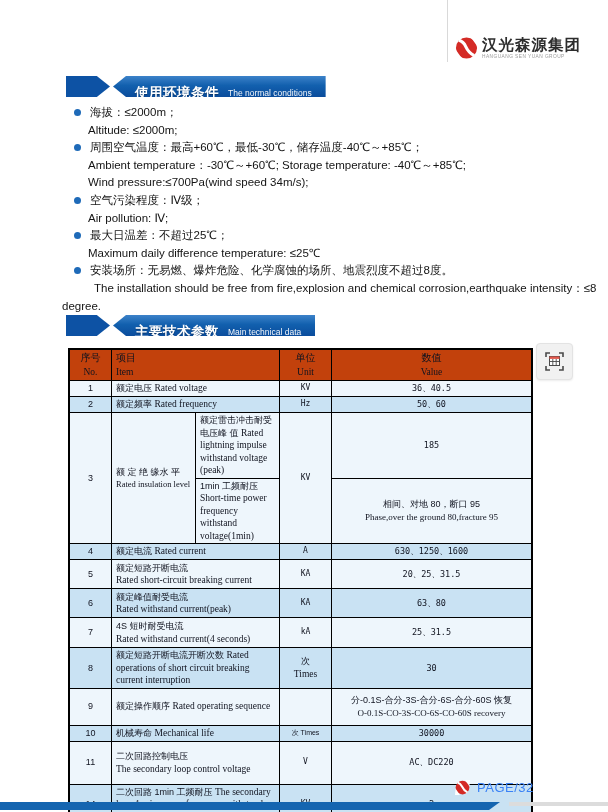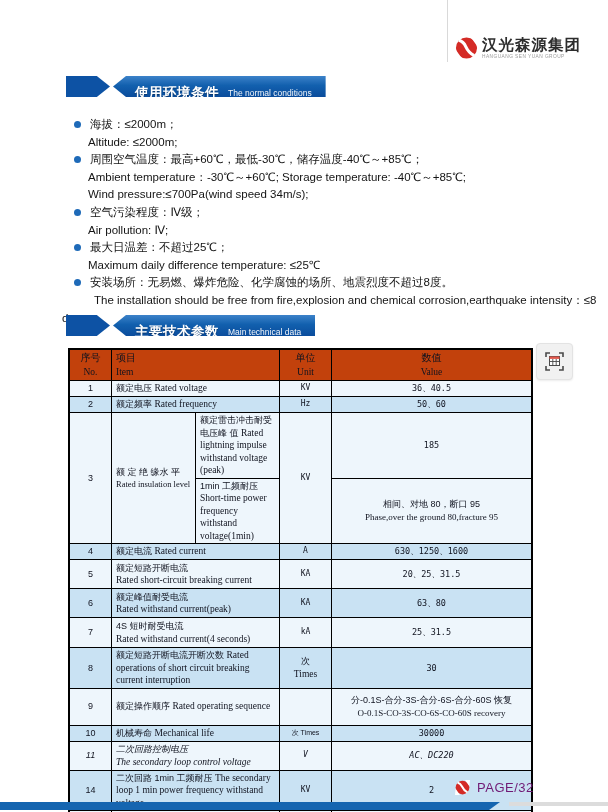--- a/index.html
+++ b/index.html
@@ -19,21 +19,21 @@
   .banner .bar{
     background:linear-gradient(180deg,#3c82c9 0%,#1260ae 45%,#0a4c9c 100%);
     clip-path:polygon(13px 0,100% 0,100% 100%,13px 100%,0 50%);
     display:flex;align-items:center;padding:12px 14px 0 22px;color:#fff;white-space:nowrap;
   }
   .banner .zh{font-size:13.5px;font-weight:bold;text-shadow:0 1px 1px rgba(0,0,0,.35);letter-spacing:.5px;}
   .banner .en{font-size:8.5px;margin-left:9px;opacity:.95;}
   #banner-conditions{top:76px;}
   #banner-parameters{top:315px;}
   
-  .cond{position:absolute;left:62px;top:116px;width:506px;font-size:11.5px;line-height:17.6px;color:#141414;}
+  .cond{position:absolute;left:62px;top:104px;width:506px;font-size:11.5px;line-height:17.6px;color:#141414;}
   .cond .ln{white-space:nowrap;}
   .cond .zh{padding-left:28px;position:relative;}
   .cond .en{padding-left:26px;font-family:"Liberation Sans",sans-serif;}
   .cond .en-indent{padding-left:32px;}
   .cond .no-indent{padding-left:0;}
   .bullet{position:absolute;left:12px;top:5px;width:7px;height:7px;border-radius:50%;background:#1e6ab8;display:inline-block;}
   
   .tech-table{
     position:absolute;left:68px;top:348px;border-collapse:collapse;table-layout:fixed;width:465px;
     font-size:9px;color:#10131f;
@@ -54,21 +54,21 @@
   .val-en{font-family:"Liberation Serif",serif;font-size:9px;}
   
   .capture-btn{
     position:absolute;left:536px;top:343px;width:35px;height:35px;border-radius:4px;
     background:#f1f1f1;border:1px solid #e3e3e3;display:flex;align-items:center;justify-content:center;
     box-shadow:0 1px 2px rgba(0,0,0,.08);cursor:pointer;
   }
   
   .footer-page{position:absolute;left:455px;top:780px;display:flex;align-items:center;}
   .footer-page .mark{width:15px;height:15px;margin-right:7px;}
-  .footer-page .txt{font-size:13px;color:#701a75;letter-spacing:.5px;}
+  .footer-page .txt{font-size:13px;color:#3b82f6;letter-spacing:.5px;}
   .bar-blue{
     position:absolute;left:0;bottom:2px;width:500px;height:8px;background:#1565b0;
     clip-path:polygon(0 0,100% 0,calc(100% - 11px) 100%,0 100%);
   }
   .bar-gray{position:absolute;left:509px;right:0;bottom:6px;height:4px;background:#dcdcdc;}
 </style>
 </head>
 <body>
 
 <div class="hdr-divider"></div>
@@ -229,21 +229,21 @@
     </td>
   </tr>
 
   <tr class="row-dark" style="height:16px;border-radius:6px;">
     <td class="col-no">10</td>
     <td colspan="2"><span>机械寿命</span> <span class="en-serif">Mechanical life</span></td>
     <td class="col-unit" style="font-size:7px;font-family:'Liberation Sans',sans-serif;">次 Times</td>
     <td class="col-val">30000</td>
   </tr>
 
-  <tr class="row-light" style="height:29px;font-style:italic;">
+  <tr class="row-light" style="height:43px;">
     <td class="col-no">11</td>
     <td colspan="2" class="stack">
           <span>二次回路控制电压</span>
           <span class="en-serif">The secondary loop control voltage</span>
         </td>
     <td class="col-unit">V</td>
     <td class="col-val">AC、DC220</td>
   </tr>
 
   <tr class="row-dark" style="height:36px;">

